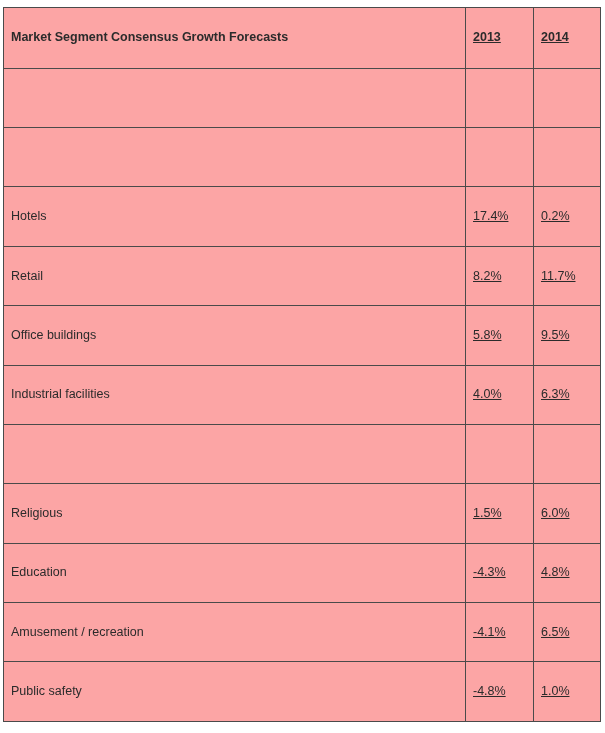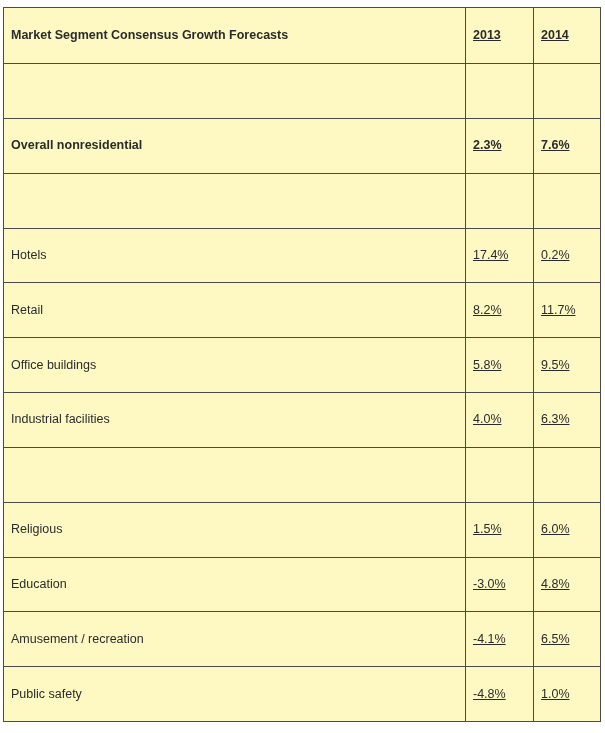--- a/index.html
+++ b/index.html
@@ -19,21 +19,21 @@
     left: 3px;
     top: 7px;
     width: 597px;
     height: 715px;
   }
   table.forecast-table {
     border-collapse: collapse;
     table-layout: fixed;
     width: 597px;
     height: 715px;
-    background: #fef9c3;
+    background: #fca5a5;
   }
   table.forecast-table td {
     border: 1px solid #4a4a4a;
     padding: 0 0 0 7px;
     font-size: 12.5px;
     line-height: 1.2;
     vertical-align: middle;
     color: #2b2b2b;
     white-space: nowrap;
     overflow: hidden;
@@ -71,25 +71,20 @@
         <td class="strong">Market Segment Consensus Growth Forecasts</td>
         <td class="strong val">2013</td>
         <td class="strong val">2014</td>
       </tr>
     <tr class="row-std">
           <td class="spacer-cell"></td>
           <td class="val spacer-cell"></td>
           <td class="val spacer-cell"></td>
         </tr>
         <tr class="row-std">
-          <td class="strong">Overall nonresidential</td>
-          <td class="strong val">2.3%</td>
-          <td class="strong val">7.6%</td>
-        </tr>
-        <tr class="row-std">
           <td class="spacer-cell"></td>
           <td class="val spacer-cell"></td>
           <td class="val spacer-cell"></td>
         </tr>
         <tr class="row-std">
           <td>Hotels</td>
           <td class="val">17.4%</td>
           <td class="val">0.2%</td>
         </tr>
         <tr class="row-std">
@@ -112,21 +107,21 @@
           <td class="val spacer-cell"></td>
           <td class="val spacer-cell"></td>
         </tr>
         <tr class="row-std">
           <td>Religious</td>
           <td class="val">1.5%</td>
           <td class="val">6.0%</td>
         </tr>
         <tr class="row-std">
           <td>Education</td>
-          <td class="val">-3.0%</td>
+          <td class="val">-4.3%</td>
           <td class="val">4.8%</td>
         </tr>
         <tr class="row-std">
           <td>Amusement / recreation</td>
           <td class="val">-4.1%</td>
           <td class="val">6.5%</td>
         </tr>
         <tr class="row-std">
           <td>Public safety</td>
           <td class="val">-4.8%</td>

